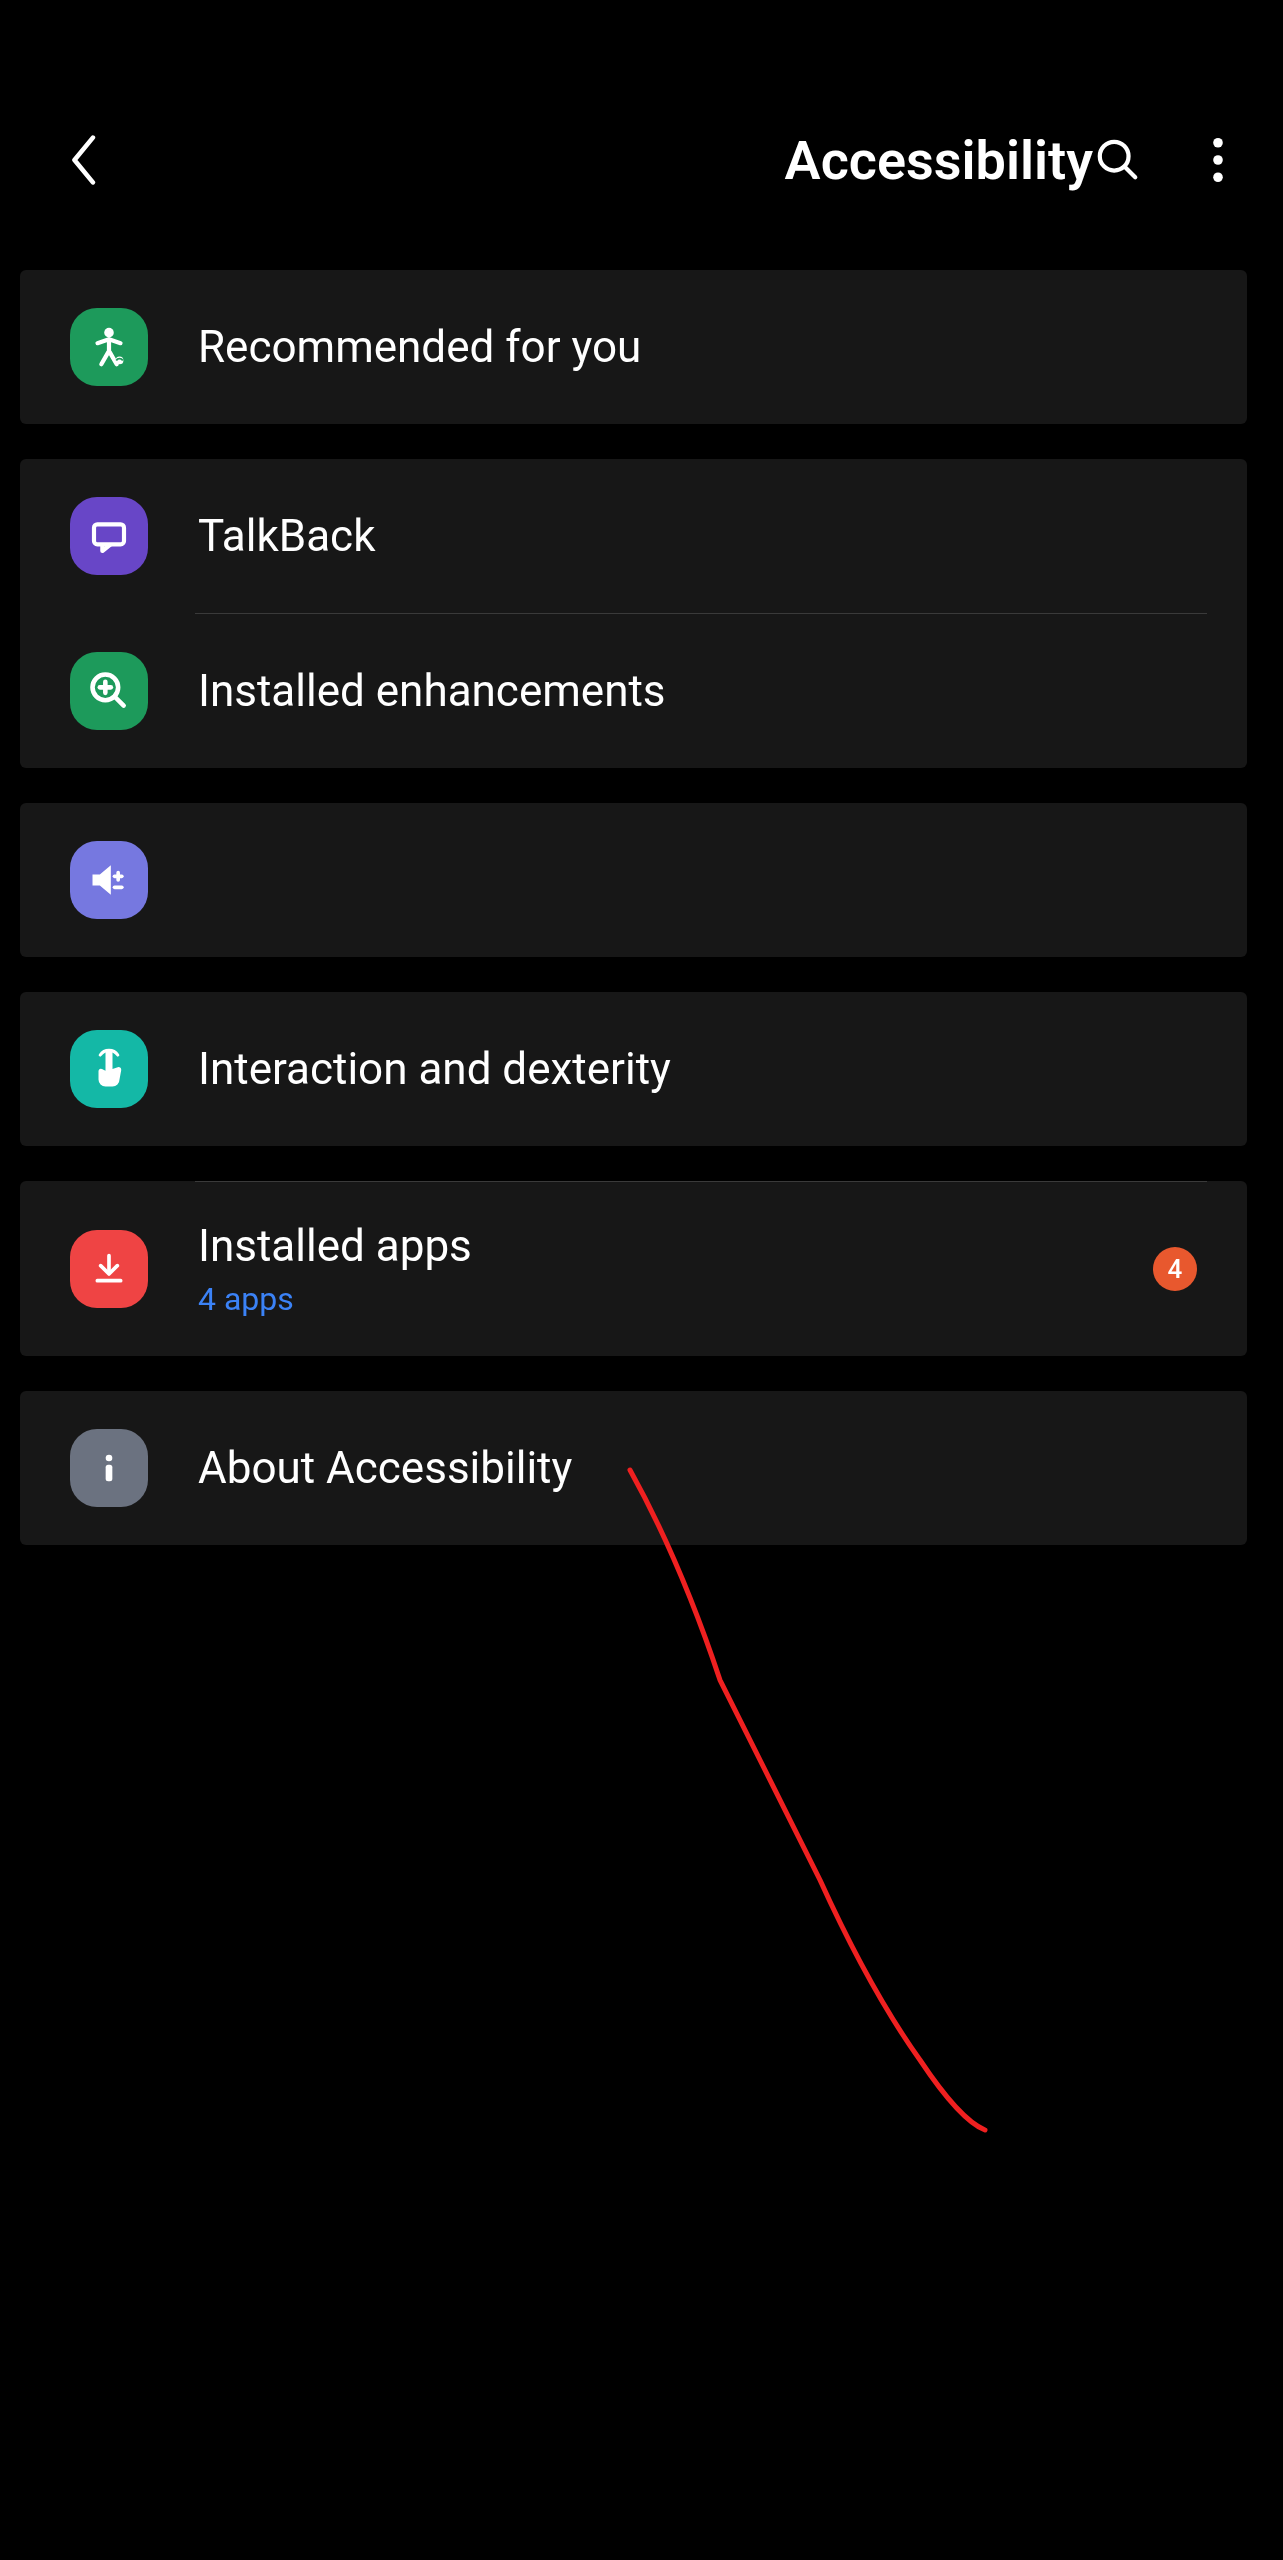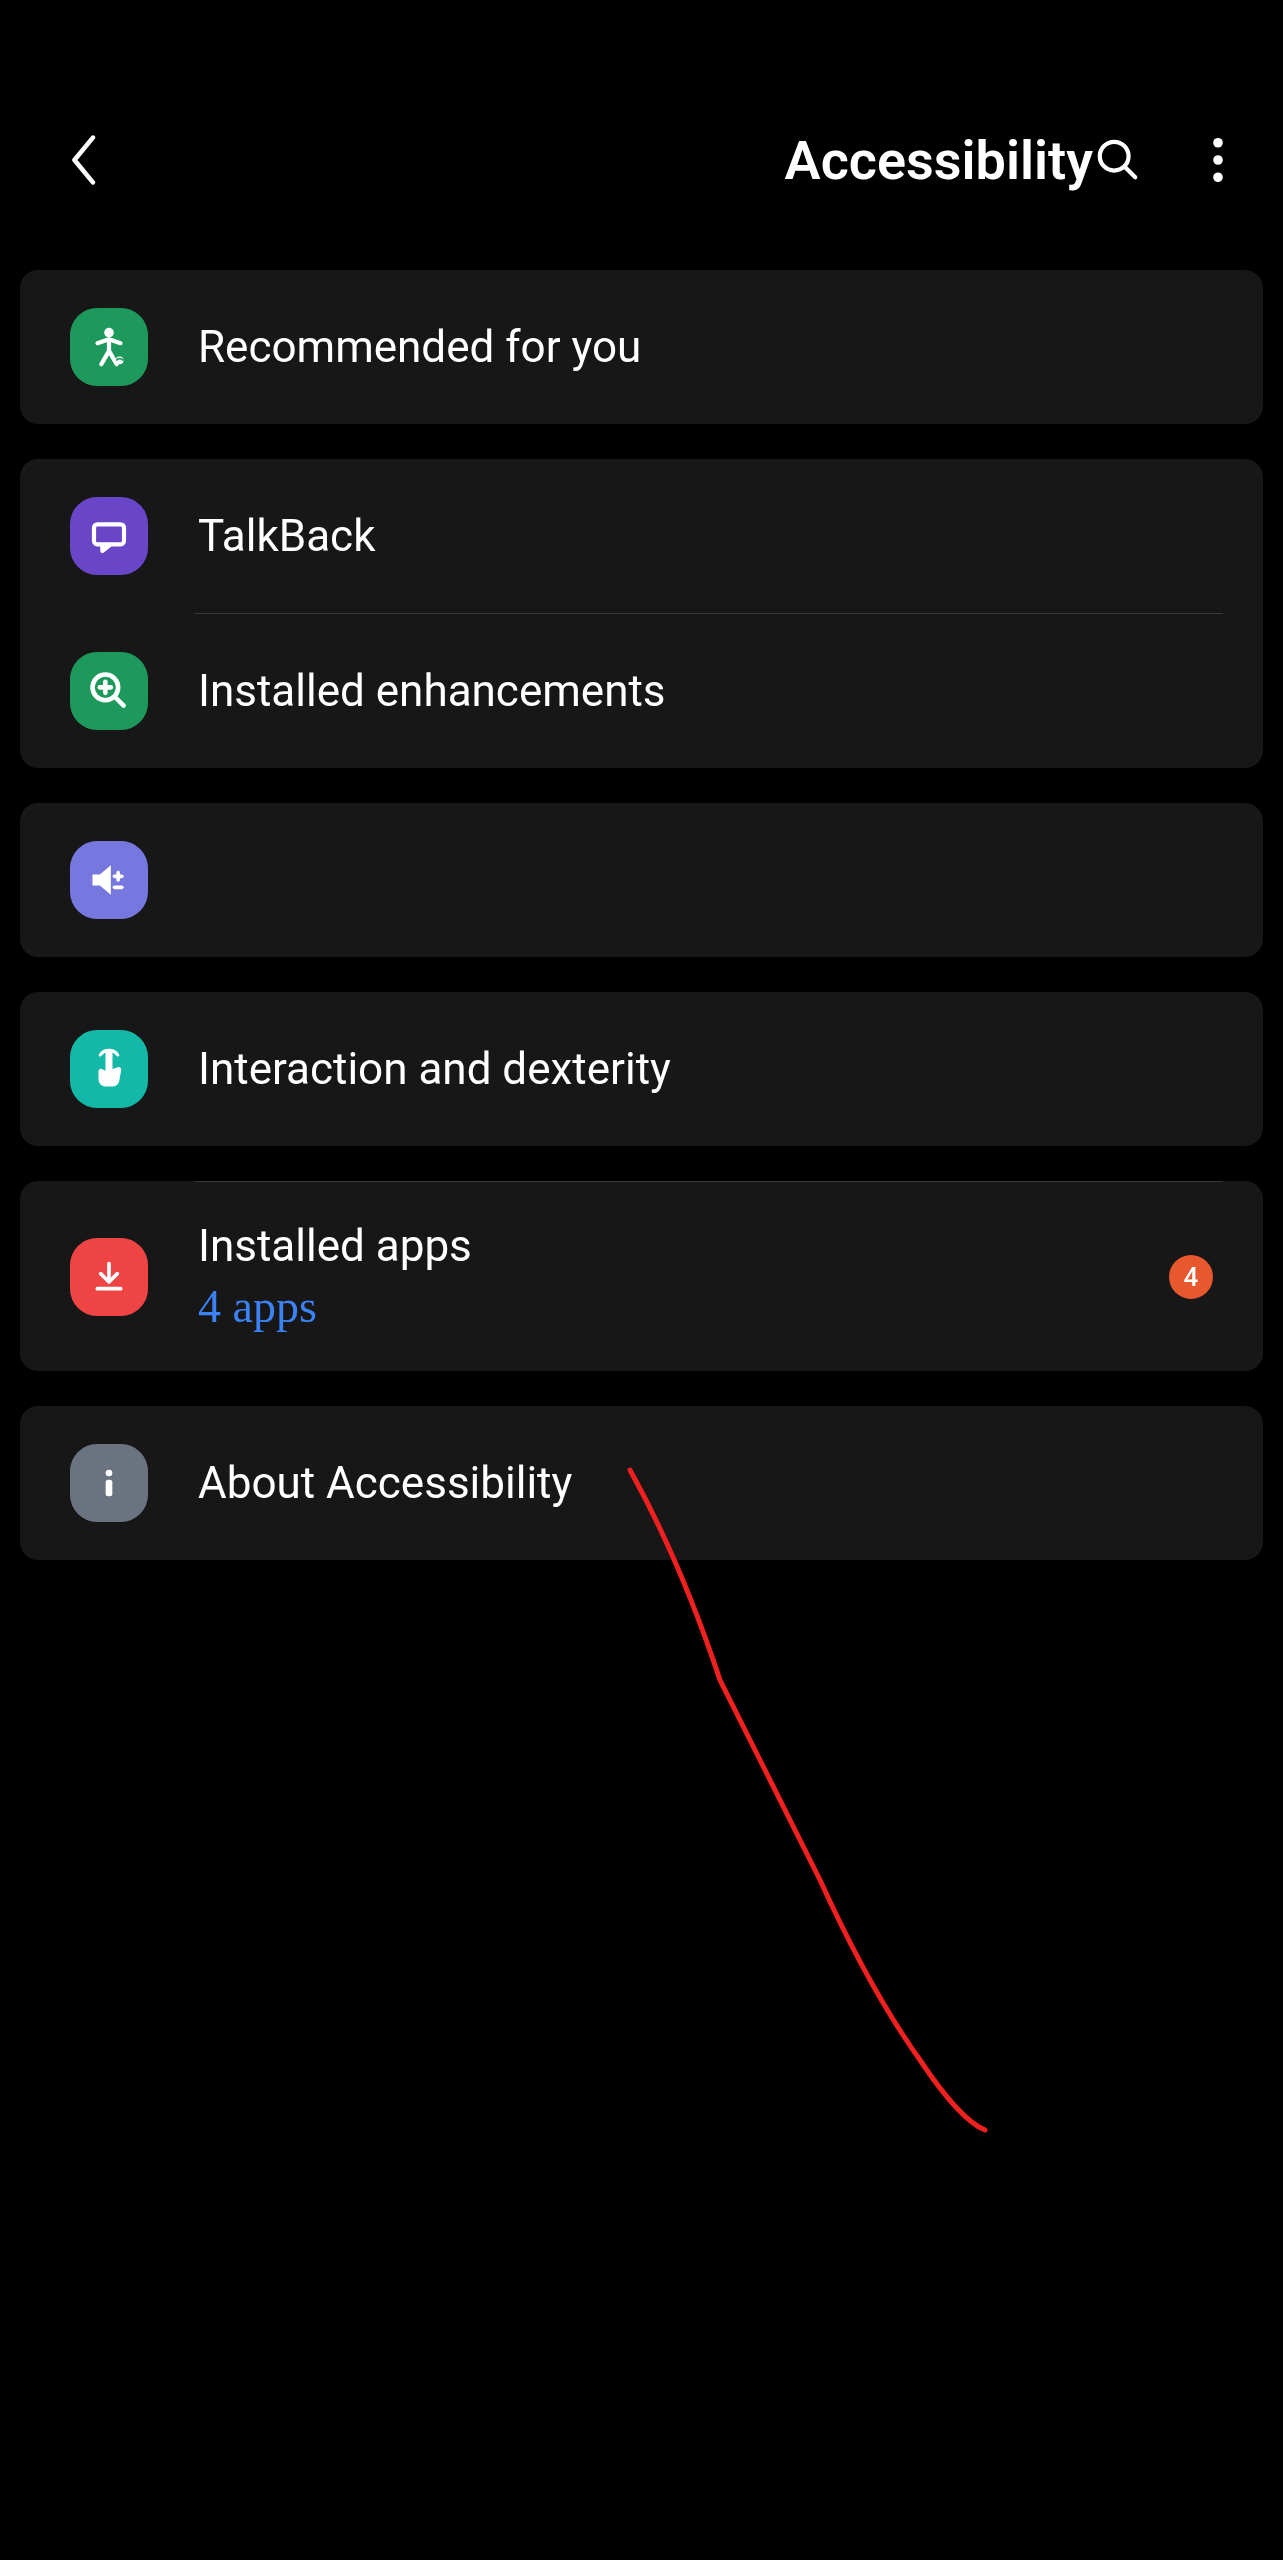--- a/index.html
+++ b/index.html
@@ -46,22 +46,22 @@
     .icon-btn {
       width: 50px;
       height: 50px;
       display: flex;
       align-items: center;
       justify-content: center;
       cursor: pointer;
     }
     .card-group {
       background: #171717;
-      border-radius: 18px;
-      margin: 0 20px 35px 20px;
+      border-radius: 6px;
+      margin: 0 36px 35px 20px;
       overflow: hidden;
     }
     .list-item {
       display: flex;
       align-items: center;
       padding: 38px 40px 38px 50px;
       cursor: pointer;
       min-height: 120px;
     }
     .list-item-icon {
@@ -80,23 +80,22 @@
       flex-direction: column;
       justify-content: center;
     }
     .list-item-label {
       color: #ffffff;
       font-size: 44px;
       font-weight: 400;
     }
     .list-item-sublabel {
       color: #3b82f6;
-      font-size: 46px;
+      font-size: 32px;
       margin-top: 8px;
-      font-family: Liberation Serif, serif;
     }
     .divider {
       height: 1px;
       background: #3a3a3a;
       margin-left: 175px;
       margin-right: 40px;
     }
     .badge {
       background: #e8582e;
       color: #ffffff;

